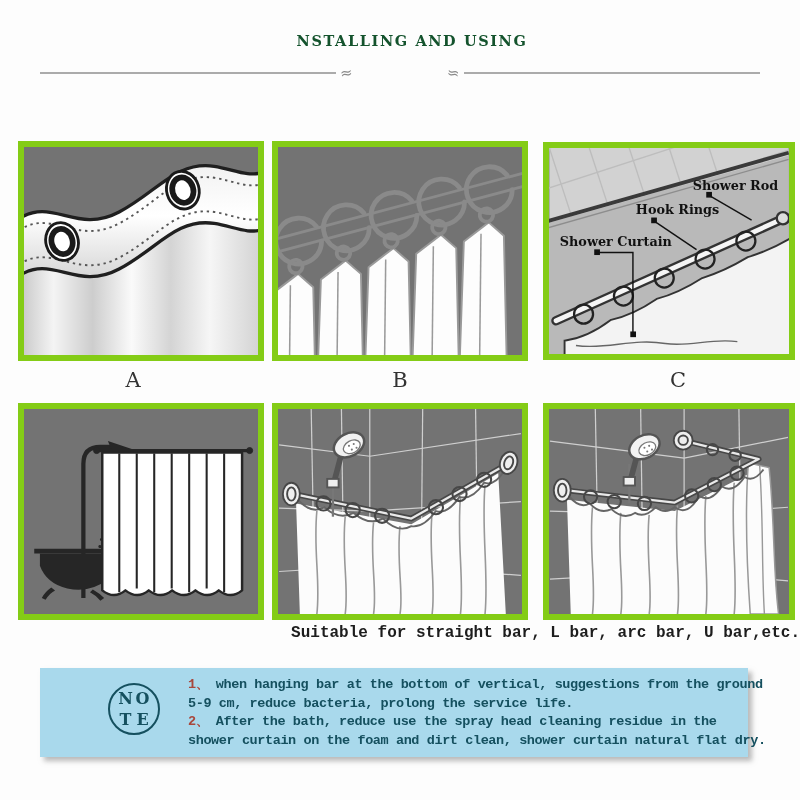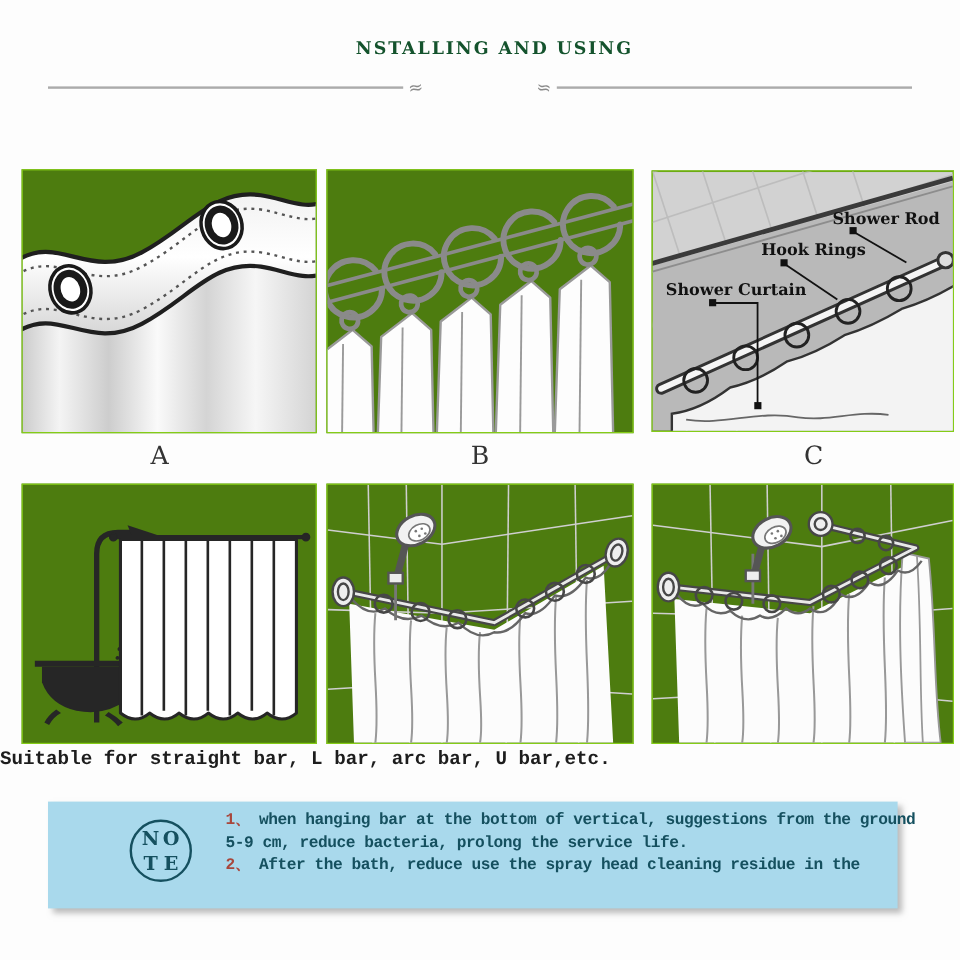--- a/index.html
+++ b/index.html
@@ -12,36 +12,36 @@
   .divider{position:absolute;top:66px;left:40px;right:40px;height:14px;
            display:flex;align-items:center;}
   .divider .line{flex:1;height:1.5px;background:#ababab;}
   .divider .orn{color:#8a8a8a;font-size:15px;line-height:10px;padding:0 4px;
                 font-family:"DejaVu Serif",serif;}
   .divider .orn.left{transform:rotate(-8deg);}
   .divider .orn.right{transform:rotate(8deg) scaleX(-1);}
   .divider .gap{width:86px;}
 
   
-  .panel{position:absolute;background:#4d7c0f;border:1px solid #84cc16;box-sizing:border-box;}
+  .panel{position:absolute;background:#737373;border:6px solid #84cc16;box-sizing:border-box;}
   .panel svg{display:block;width:100%;height:100%;}
   .p-a{left:18px;top:141px;width:246px;height:220px;}
   .p-b{left:272px;top:141px;width:256px;height:220px;}
   .p-c{left:543px;top:142px;width:252px;height:218px;}
   .p-d{left:18px;top:403px;width:246px;height:217px;}
   .p-e{left:272px;top:403px;width:256px;height:217px;}
   .p-f{left:543px;top:403px;width:252px;height:217px;}
 
   .plabel{position:absolute;top:368px;height:30px;text-align:center;
           font-size:21px;color:#333;font-family:"DejaVu Serif",serif;}
   .pl-a{left:18px;width:230px;}
   .pl-b{left:272px;width:256px;}
   .pl-c{left:543px;width:270px;}
 
-  .caption{position:absolute;top:624px;left:0;width:100%;text-align:left;
+  .caption{position:absolute;top:624px;left:0;width:100%;text-align:right;
            font-family:"Liberation Mono",monospace;font-weight:700;font-size:16px;
            letter-spacing:0px;color:#1d1d1d;}
 
   
   .note{position:absolute;left:40px;top:668px;width:708px;height:89px;
         background:var(--note_bg,#a9d9ec);
         box-shadow:4px 4px 5px rgba(130,130,130,0.55);}
   .note-badge{position:absolute;left:68px;top:15px;width:52px;height:52px;
         border:2.5px solid var(--note_ink,#15505f);border-radius:50%;
         display:grid;grid-template-columns:1fr 1fr;align-items:center;justify-items:center;
@@ -368,16 +368,17 @@
       <span>E</span>
     </div>
     <div class="note-text">
       <div class="note-line">
         <span class="note-num">1、</span><span>when hanging bar at the bottom of vertical, suggestions from the ground</span>
       </div>
       <div class="note-line">5-9 cm, reduce bacteria, prolong the service life.</div>
       <div class="note-line">
         <span class="note-num">2、</span><span>After the bath, reduce use the spray head cleaning residue in the</span>
       </div>
+      <div class="note-line">shower curtain on the foam and dirt clean, shower curtain natural flat dry.</div>
     </div>
   </div>
 
 </div>
 
 </body></html>

